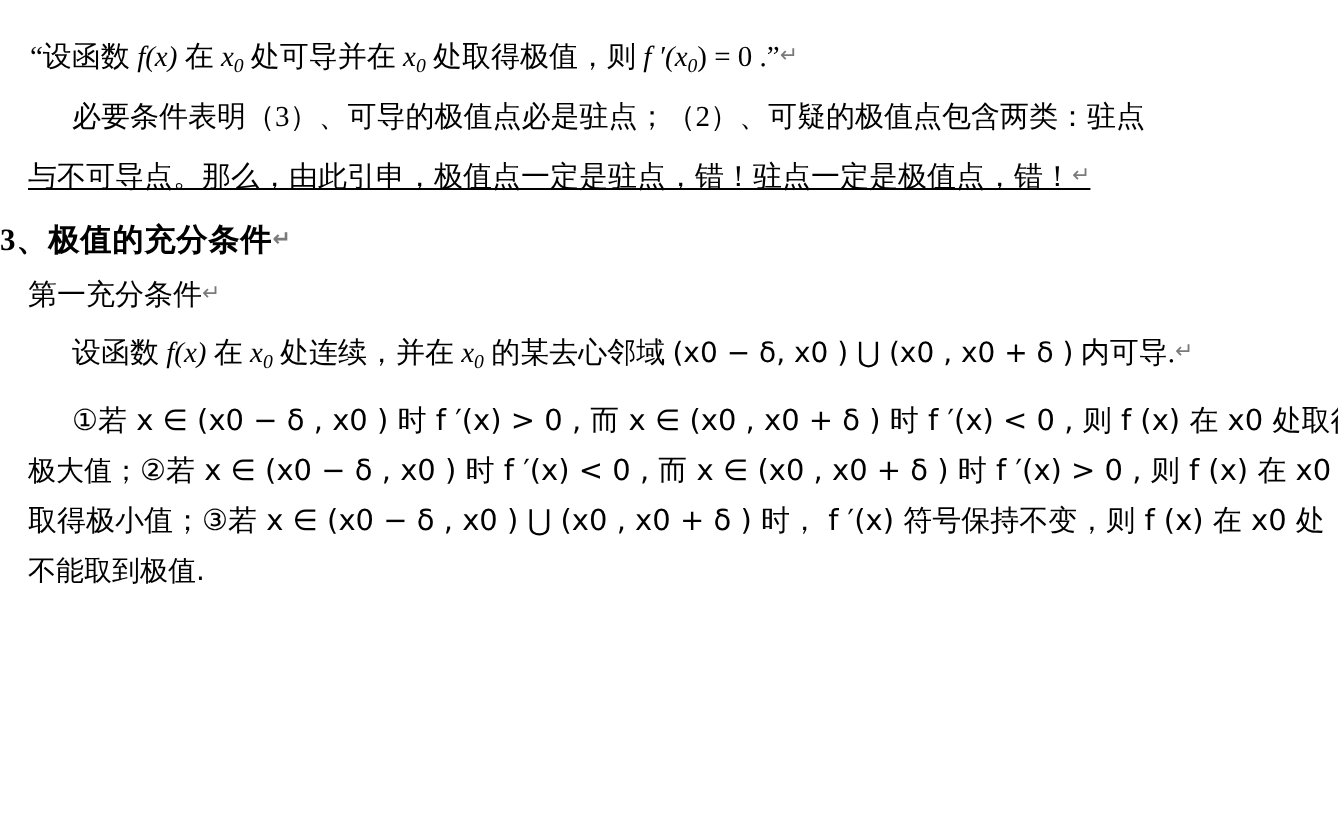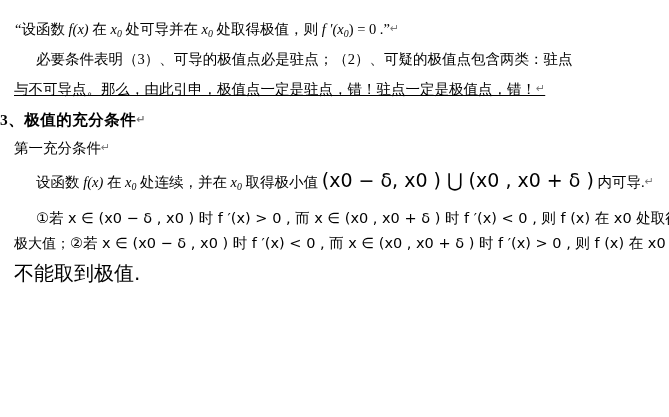--- a/index.html
+++ b/index.html
@@ -42,21 +42,21 @@
     margin: 10px 0 6px 0;
     letter-spacing: 0.5px;
   }
   .mi {
     font-family: "Liberation Serif", "DejaVu Serif", serif;
     font-style: italic;
   }
   .mathsym {
     font-family: "DejaVu Sans", sans-serif;
     font-style: normal;
-    font-size: 19px;
+    font-size: 14px;
   }
   sub {
     font-size: 0.68em;
     vertical-align: -0.28em;
     font-style: italic;
   }
   .wrapblk {
     font-size: 14.5px;
     line-height: 1.72;
     text-align: left;
@@ -97,28 +97,31 @@
 
   <div class="heading">
     <span>3、</span><span>极值的充分条件</span><span class="pilcrow">↵</span>
   </div>
 
   <div class="line" style="padding-left:14px;margin-bottom:4px;">
     <span>第一充分条件</span><span class="pilcrow">↵</span>
   </div>
 
   <div class="line indent2 l2" style="padding-left:36px;">
-    <span>设函数 </span><span class="mi">f</span><span class="mi">(x)</span><span> 在 </span><span class="mi">x</span><sub>0</sub><span> 处连续，并在 </span><span class="mi">x</span><sub>0</sub><span> 取得极小值 </span><span class="mathsym">(x0 − δ, x0 ) ⋃ (x0 , x0 + δ )</span><span> 内可导.</span><span class="pilcrow">↵</span>
+    <span>设函数 </span><span class="mi">f</span><span class="mi">(x)</span><span> 在 </span><span class="mi">x</span><sub>0</sub><span> 处连续，并在 </span><span class="mi">x</span><sub>0</sub><span> 的某去心邻域 </span><span class="mathsym">(x0 − δ, x0 ) ⋃ (x0 , x0 + δ )</span><span> 内可导.</span><span class="pilcrow">↵</span>
   </div>
 
   <div class="wrapblk blk" style="margin-top:10px;">
     <div class="row" style="padding-left:22px;">
       <span class="mathsym" style="font-size:14.5px;">①若 x ∈ (x0 − δ , x0 ) 时 f ′(x) &gt; 0 , 而 x ∈ (x0 , x0 + δ ) 时 f ′(x) &lt; 0 , 则 f (x) 在 x0 处取得</span>
     </div>
     <div class="row">
       <span class="mathsym" style="font-size:14px;">极大值；</span><span class="mathsym" style="font-size:14.5px;">②若 x ∈ (x0 − δ , x0 ) 时 f ′(x) &lt; 0 , 而 x ∈ (x0 , x0 + δ ) 时 f ′(x) &gt; 0 , 则 f (x) 在 x0 处</span>
     </div>
     <div class="row">
-      <span class="mathsym" style="font-size:20px;">不能取到极值.</span>
+      <span class="mathsym" style="font-size:14.5px;">取得极小值；</span><span class="mathsym" style="font-size:14.5px;">③若 x ∈ (x0 − δ , x0 ) ⋃ (x0 , x0 + δ ) 时， f ′(x) 符号保持不变，则 f (x) 在 x0 处</span>
+    </div>
+    <div class="row">
+      <span class="mathsym" style="font-size:14px;">不能取到极值.</span>
     </div>
   </div>
 
 </div>
 
 </body></html>

